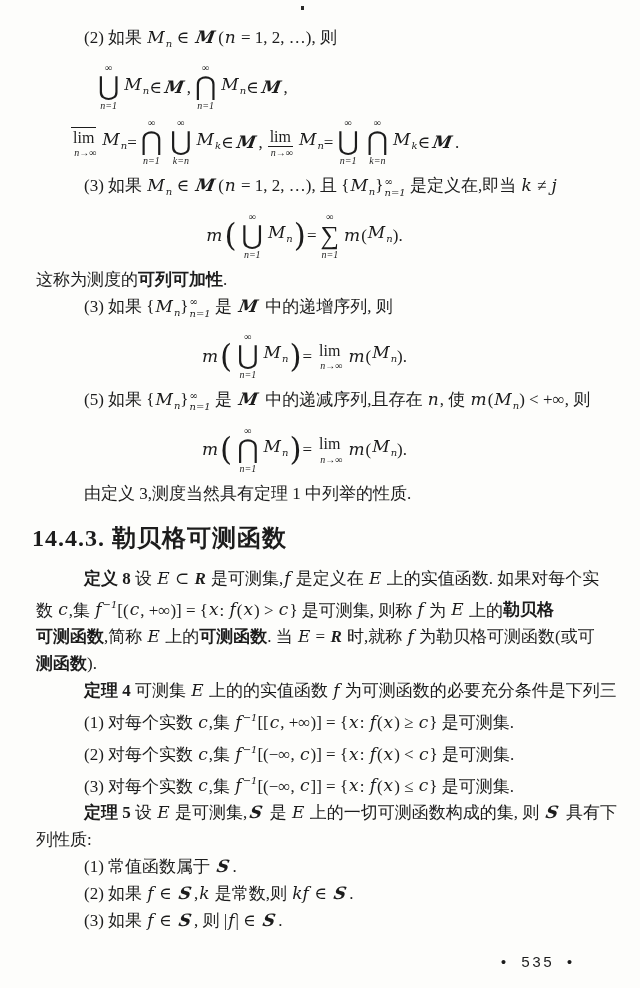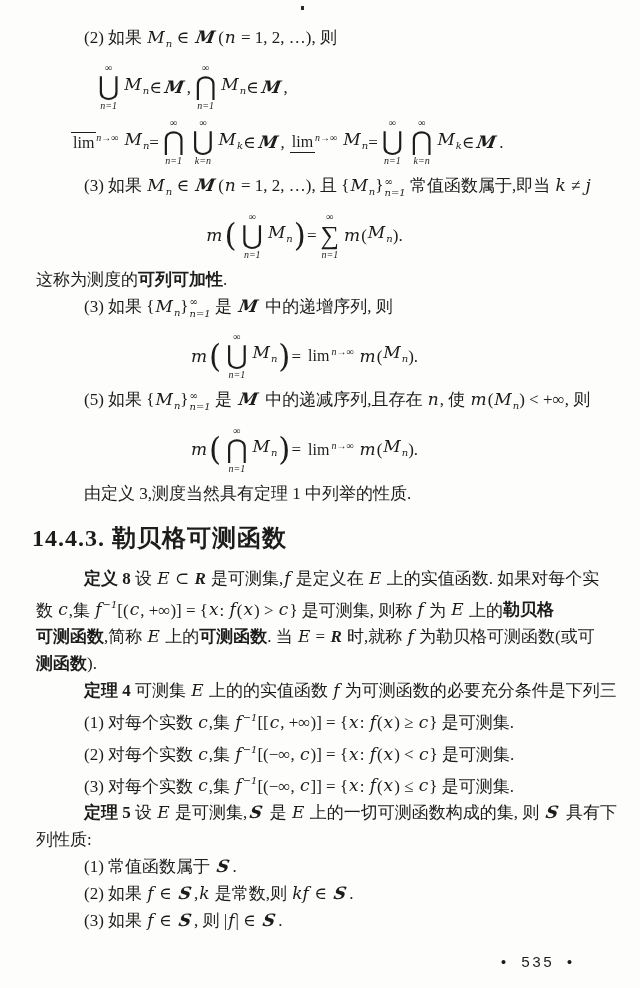--- a/index.html
+++ b/index.html
@@ -27,21 +27,21 @@
   .scr{
     font-style:italic;font-weight:bold;
     font-family:"DejaVu Serif","Liberation Serif",serif;
     display:inline-block;transform:skew(-10deg);
     padding:0 3px;
   }
   sub,sup{font-size:10px;font-style:italic;font-family:"DejaVu Serif",serif;}
   .op{display:inline-flex;flex-direction:column;align-items:center;line-height:1;margin:0 4px;vertical-align:middle;}
   .op .g{font-size:26px;line-height:1;}
   .op .s{font-size:10px;font-style:italic;line-height:1.2;}
-  .lim{display:inline-flex;flex-direction:row;align-items:flex-start;line-height:1.1;margin:0 5px;vertical-align:middle;}
+  .lim{display:inline-flex;flex-direction:column;align-items:flex-end;line-height:1.1;margin:0 5px;vertical-align:middle;}
   .lim .main{font-size:16px;padding:1px 2px;}
   .lim .bar-over{border-top:1.5px solid #1c1c1c;}
   .lim .bar-under{border-bottom:1.5px solid #1c1c1c;}
   .lim .s{font-size:10px;font-style:italic;}
   .big{font-size:31px;font-weight:400;line-height:1;margin:0 1px;font-family:"DejaVu Serif",serif;}
   .stk{display:inline-flex;flex-direction:column;align-items:flex-start;font-size:10px;font-style:italic;line-height:1.15;vertical-align:middle;margin-left:1px;font-family:"DejaVu Serif",serif;}
   .heading{font-size:24px;font-weight:bold;letter-spacing:1px;margin:14px 0 10px -4px;line-height:34px;white-space:nowrap;font-family:Liberation Serif, serif;}
   .footer{position:absolute;bottom:16px;right:64px;font-size:15px;letter-spacing:2px;font-family:Liberation Mono, monospace;}
   .artifact-dot{position:absolute;top:6px;left:301px;width:3px;height:4px;background:#2a2a2a;}
 </style>
@@ -110,21 +110,21 @@
           <span class="s">k=n</span>
         </span>
         <span><span class="m">M</span><sub>k</sub></span>
         <span> ∈ </span>
         <span class="scr">M</span>
         <span>.</span>
       </div>
       <div class="line ind"><span>(3) 如果 </span><span><span class="m">M</span><sub>n</sub></span><span> ∈ </span><span class="scr">M</span><span>(</span><span class="m">n</span><span> = 1, 2, …), 且 {</span><span><span class="m">M</span><sub>n</sub></span><span><span>}</span><span class="stk">
             <span>∞</span>
             <span>n=1</span>
-          </span></span><span> 常值函数属于,即当 </span><span class="m">k</span><span> ≠ </span><span class="m">j</span></div>
+          </span></span><span> 是定义在,即当 </span><span class="m">k</span><span> ≠ </span><span class="m">j</span></div>
       <div class="line f fc">
         <span class="m">m</span>
         <span class="big">(</span>
         <span class="op">
           <span class="s">∞</span>
           <span class="g">⋃</span>
           <span class="s">n=1</span>
         </span>
         <span><span class="m">M</span><sub>n</sub></span>
         <span class="big">)</span>

